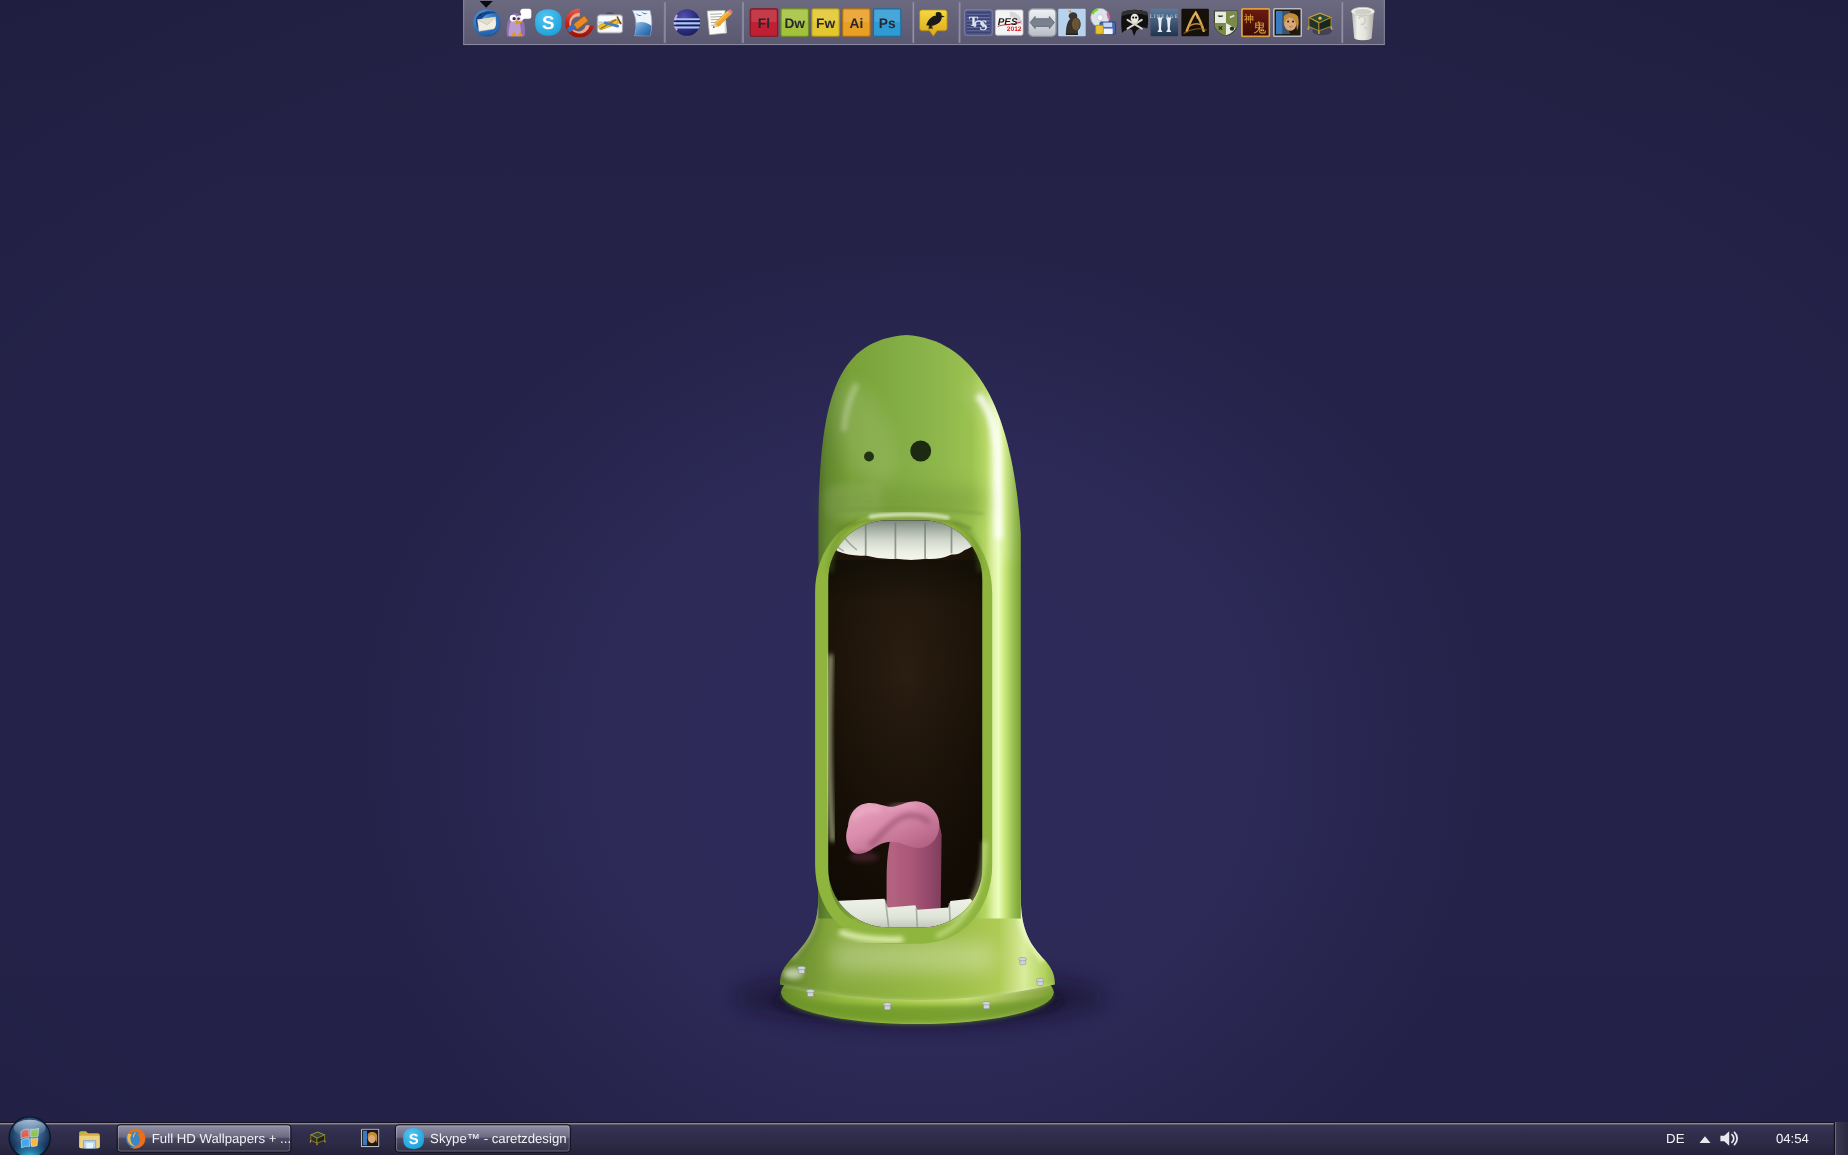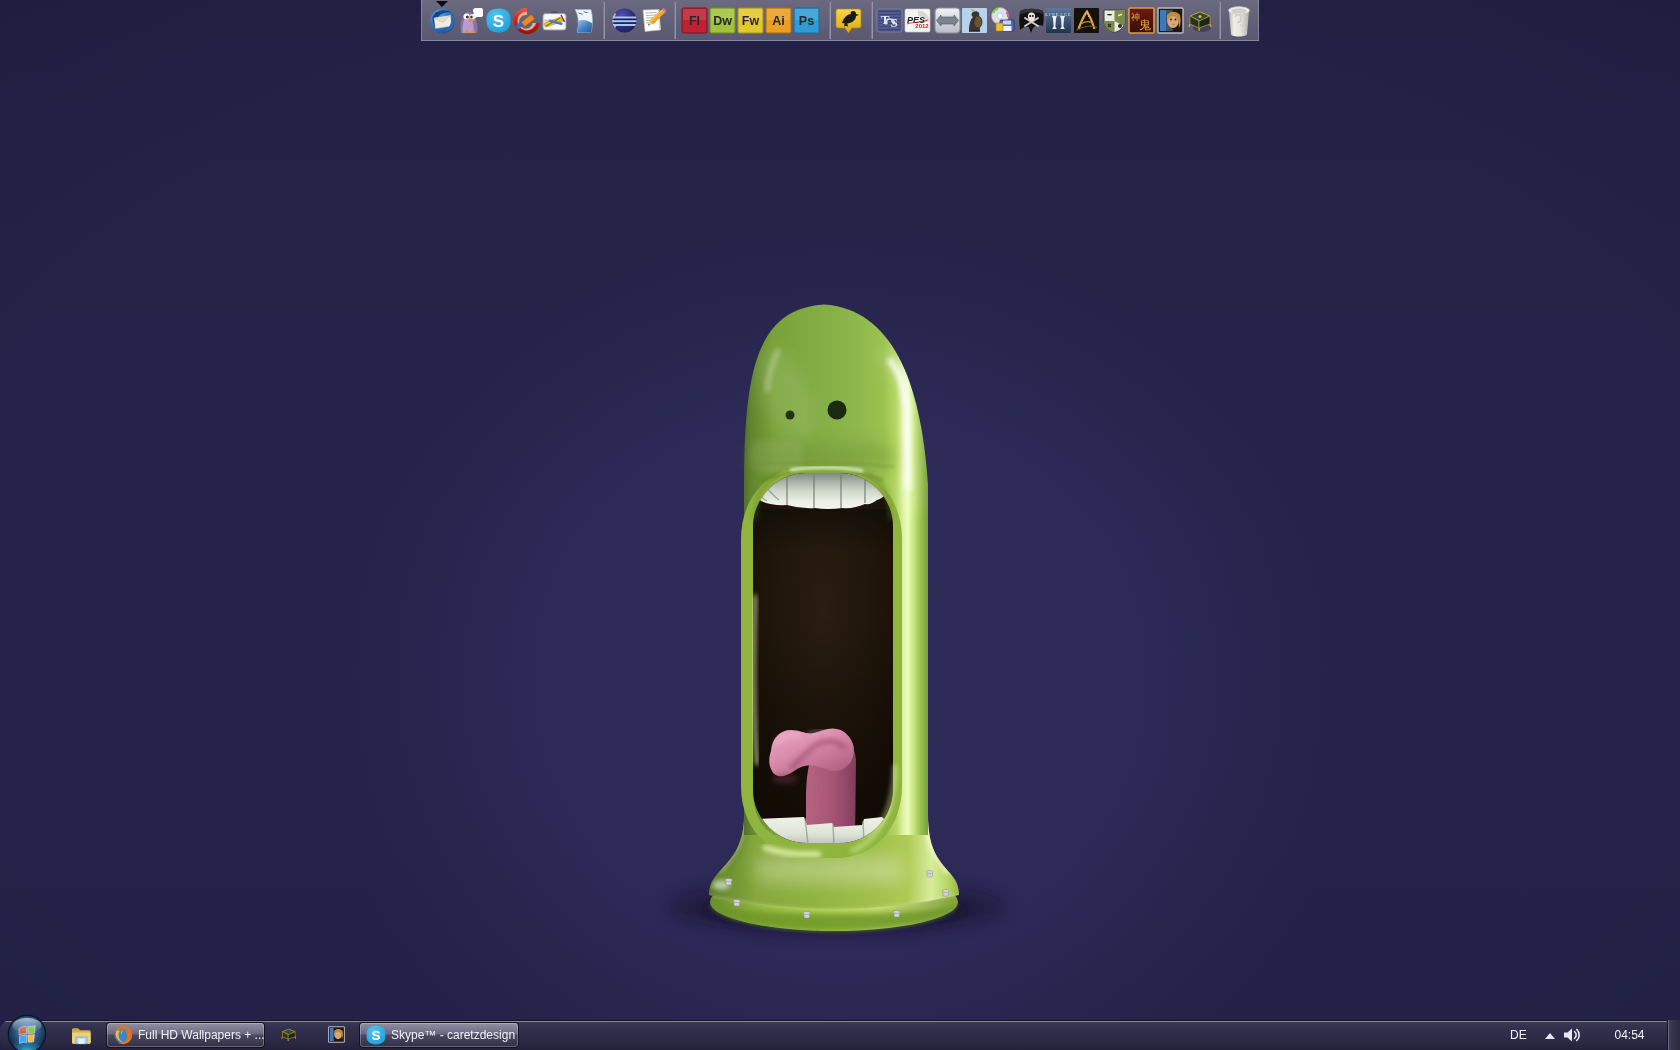--- a/index.html
+++ b/index.html
@@ -7,21 +7,21 @@
 background:
 radial-gradient(ellipse 520px 480px at 840px 690px, rgba(98,88,175,.17) 0%, rgba(98,88,175,.15) 55%, rgba(98,88,175,.05) 85%, rgba(98,88,175,0) 100%),
 linear-gradient(#232145 0%, #242249 50%, #232147 100%);
 }
 #wall:after{content:"";position:absolute;inset:0;background:radial-gradient(ellipse 1500px 950px at 50% 58%, rgba(0,0,0,0) 60%, rgba(6,8,18,.16) 100%);}
 #char{position:absolute;left:655px;top:295px;}
 #dock{position:absolute;left:421px;top:0px;width:838px;height:41px;background:linear-gradient(rgba(112,110,132,.94), rgba(94,92,116,.94));border:1px solid rgba(175,173,192,.45);border-top:none;box-sizing:border-box;}
 .dsep{position:absolute;top:2px;height:37px;width:2px;background:linear-gradient(90deg,#686580,#a5a3b6);}
 .dico{position:absolute;top:7px;}
 #tbar{position:absolute;left:0;top:1020px;width:1680px;height:30px;
-background:linear-gradient(#161420 0%,#161420 4%, #8a8896 4%,#8a8896 7%, #3a3754 8%, #322f4e 30%, #2b2944 70%, #242138 100%);border-radius:11px;}
+background:linear-gradient(#161420 0%,#161420 4%, #8a8896 4%,#8a8896 7%, #3a3754 8%, #322f4e 30%, #2b2944 70%, #242138 100%);}
 .tbtn{position:absolute;top:3px;height:24px;border-radius:3px;
 background:linear-gradient(rgba(255,255,255,.26) 0%, rgba(255,255,255,.10) 45%, rgba(0,0,0,.14) 50%, rgba(0,0,0,.28) 100%), linear-gradient(#6b6884,#454260);
 box-shadow:inset 0 0 0 1px rgba(255,255,255,.25), 0 0 0 1px #141220;
 color:#f2f2f6;font-size:12px;line-height:24px;white-space:nowrap;}
 .tbtn .lbl{position:absolute;left:31px;top:0;}
 .tico{position:absolute;top:1px;left:5px;width:22px;height:22px;}
 </style>
 </head>
 <body>
 <div id="wall"></div>
@@ -582,21 +582,21 @@
             <stop offset="0" stop-color="#55c4f0"></stop>
             <stop offset="1" stop-color="#0f9ad8"></stop>
           </radialGradient>
         </defs>
 <path d="M11,1.5 C17.5,1.5 20.8,5 20.4,11 C20.8,17 17.5,20.5 11,20.5 C4.5,20.5 1.2,17 1.6,11 C1.2,5 4.5,1.5 11,1.5 Z" fill="url(#skg2)"></path>
 <text x="11" y="16" font-family="Liberation Sans,sans-serif" font-size="13.5" font-weight="bold" fill="#fff" text-anchor="middle">S</text>
 </svg>
 <span class="lbl">Skype™ - caretzdesign</span>
 </div>
 
-<div style="position:absolute;left:1510px;top:0;width:26px;height:30px;line-height:30px;color:#f4f4f8;font-size:12px;">DE</div>
+<div style="position:absolute;left:1510px;top:0;width:26px;height:30px;line-height:30px;text-align:center;color:#f4f4f8;font-size:12px;">DE</div>
 <div style="position:absolute;left:1545px;top:13px;width:0;height:0;border-left:5.5px solid transparent;border-right:5.5px solid transparent;border-bottom:6px solid #e8e8ee;"></div>
 <svg style="position:absolute;left:1563px;top:7px" width="20" height="16" viewBox="0 0 20 16">
 <path d="M1,5.5 L4.5,5.5 L9,1.5 L9,14.5 L4.5,10.5 L1,10.5 Z" fill="#e8e8ee"></path>
 <path d="M11.5,4.5 a4.5,4.5 0 0 1 0,7 M13.8,2.5 a7.5,7.5 0 0 1 0,11" stroke="#e8e8ee" stroke-width="1.6" fill="none" stroke-linecap="round"></path>
 </svg>
 <div style="position:absolute;left:1602px;top:0;width:55px;height:30px;line-height:30px;text-align:center;color:#f4f4f8;font-size:12px;">04:54</div>
 <div style="position:absolute;right:0;top:0;width:13px;height:30px;background:linear-gradient(90deg,#15131e 0,#15131e 1px,#6a6880 1px,#6a6880 2px,#3c3a56 2px,#343249 50%,#2b2940 100%);"></div>
 </div>
 
 </body></html>

